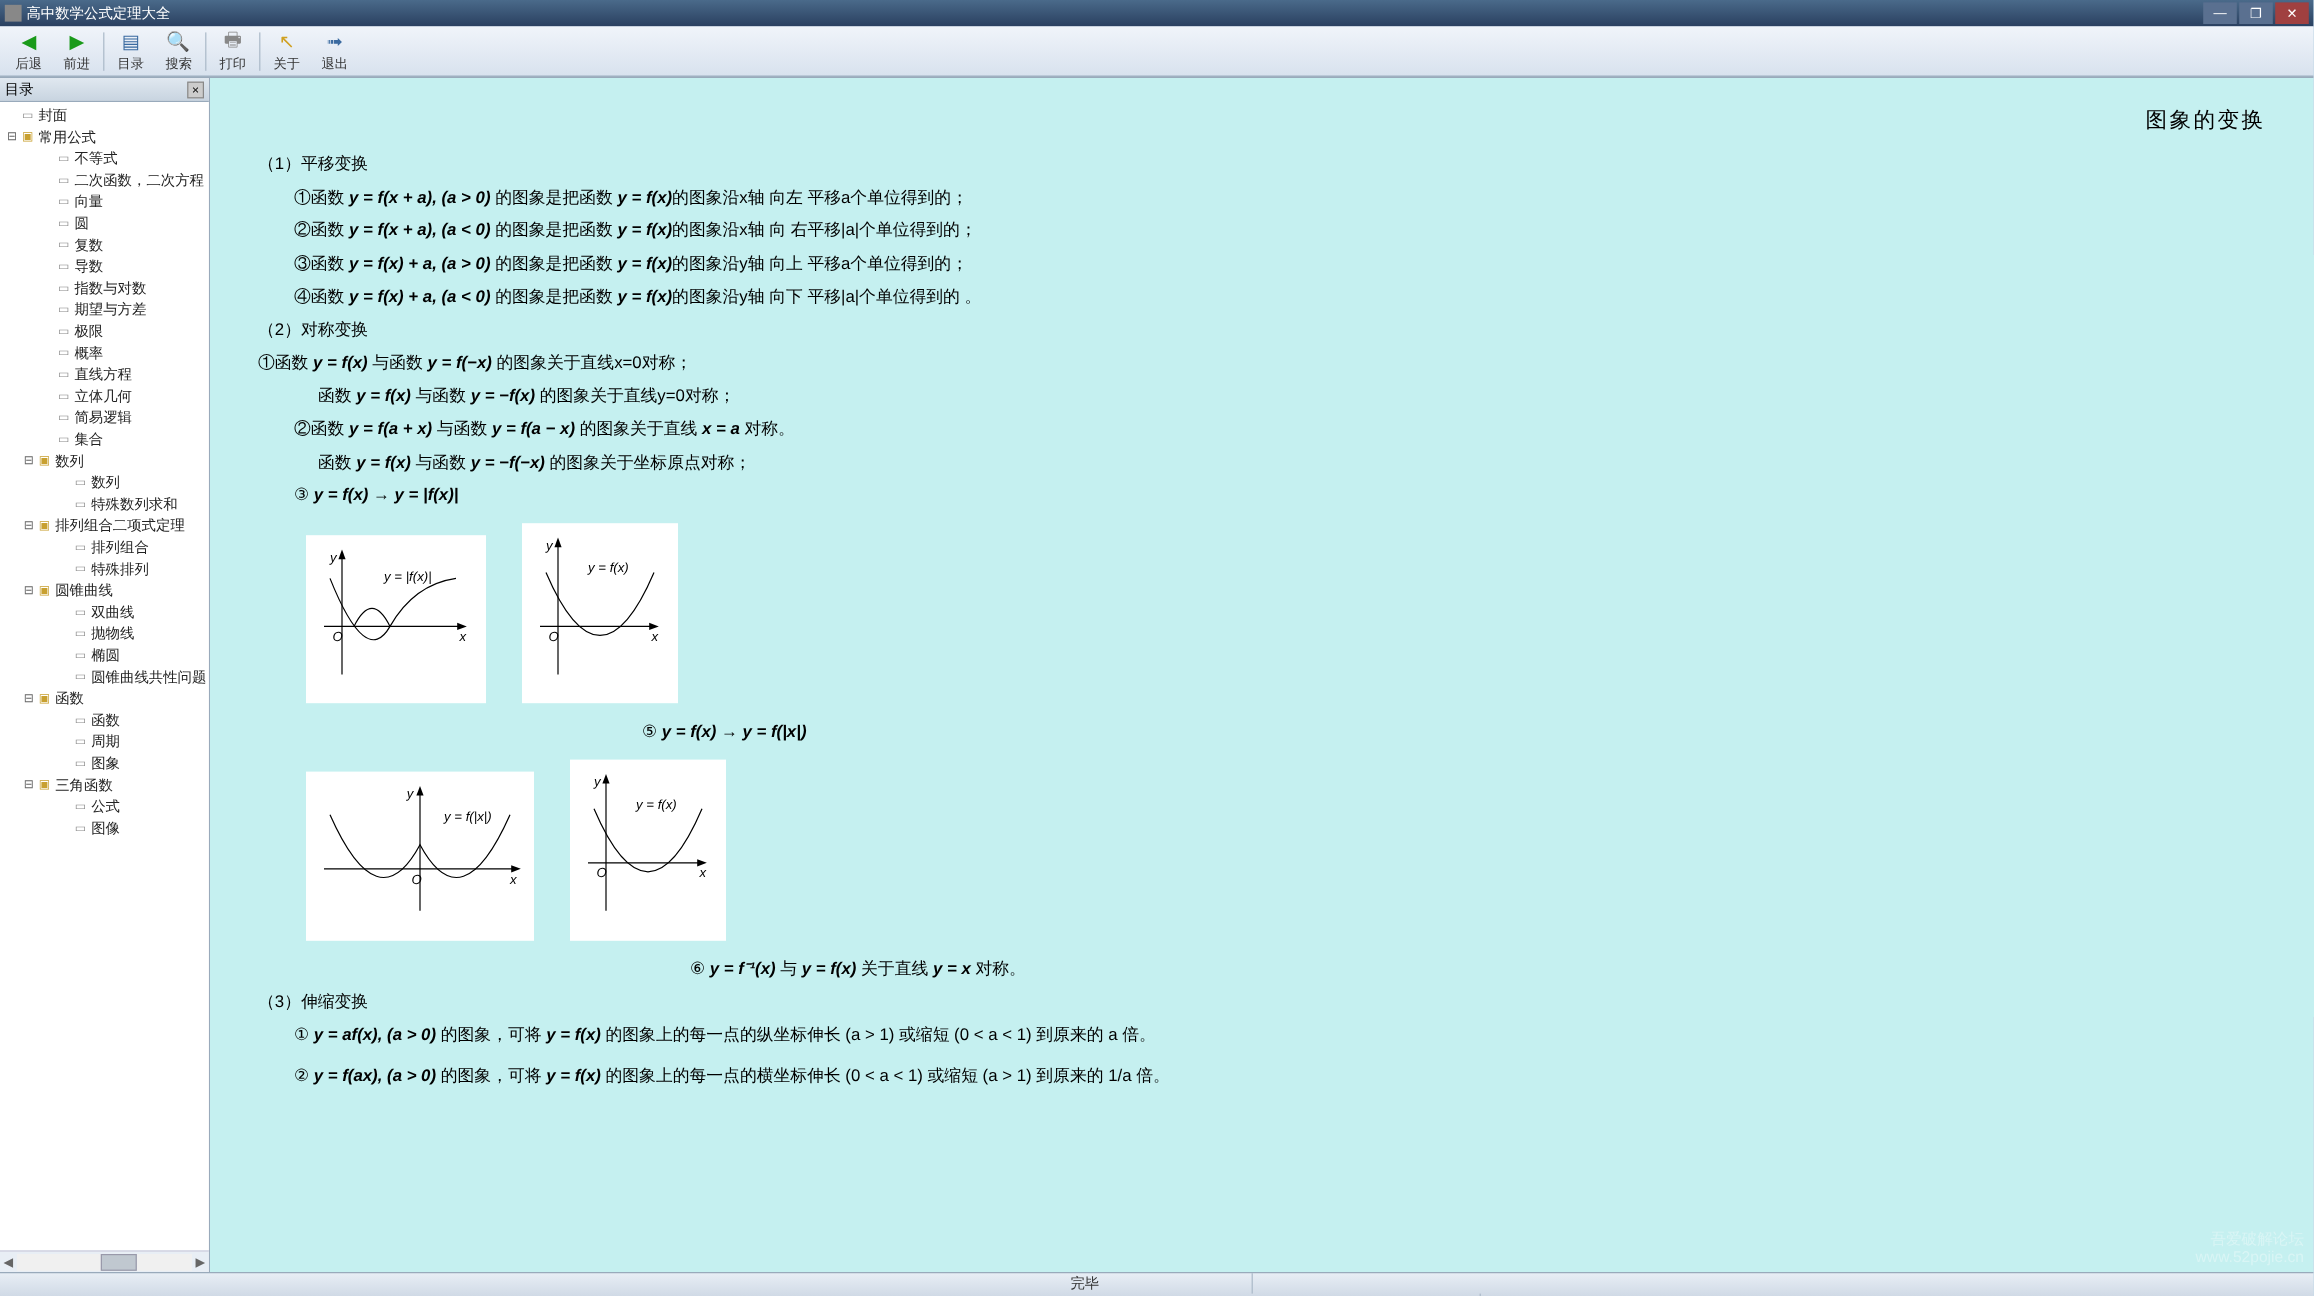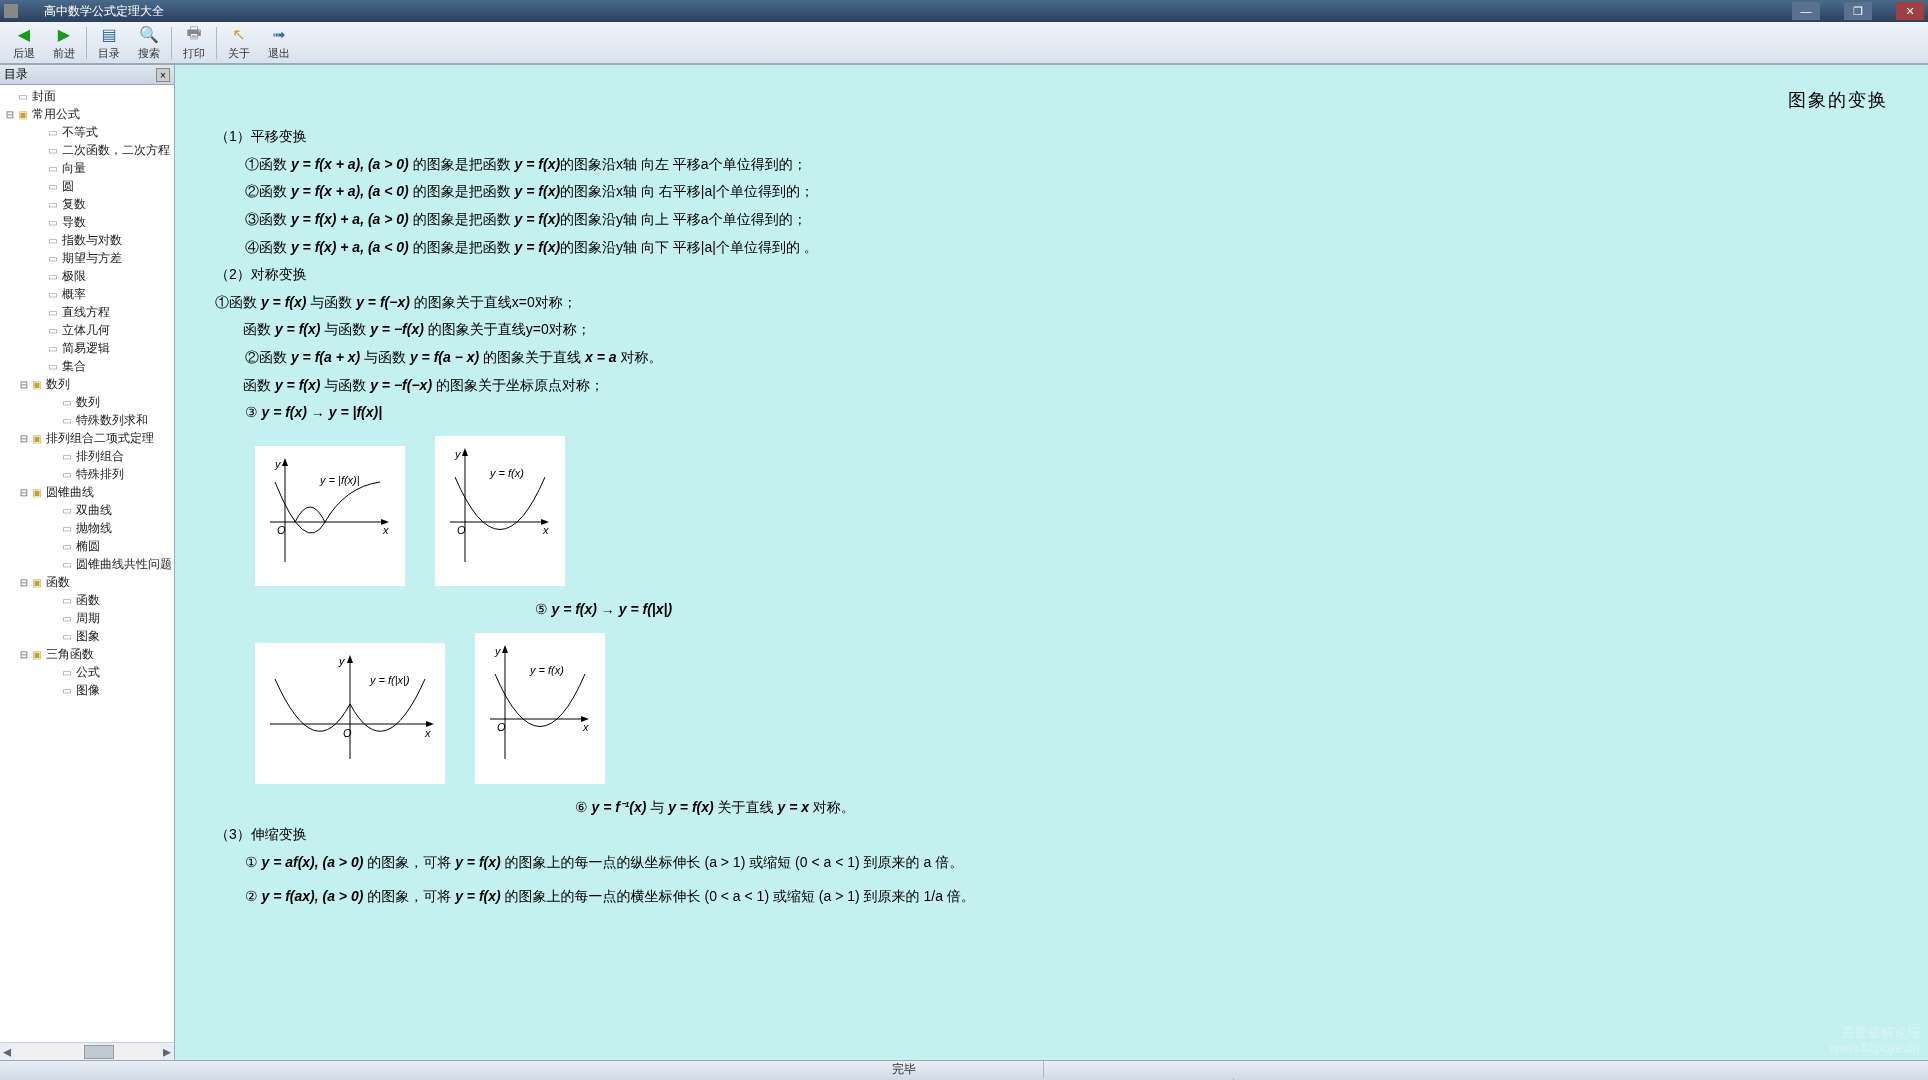--- a/index.html
+++ b/index.html
@@ -1,18 +1,18 @@
 <!DOCTYPE html>
 <html><head>
 <meta charset="utf-8">
 <style>
 * { margin: 0; padding: 0; box-sizing: border-box; font-family: "Microsoft YaHei", "SimSun", Arial, sans-serif; }
 html, body { width: 100%; height: 100%; overflow: hidden; background: #c8d8e8; }
 .window { width: 1928px; height: 1080px; display: flex; flex-direction: column; position: relative; }
-.titlebar { height: 22px; background: linear-gradient(#4a6a8a,#2a4060); color: #fff; display: flex; align-items: center; font-size: 12px; padding: 0 4px; gap: 22px; }
+.titlebar { height: 22px; background: linear-gradient(#4a6a8a,#2a4060); color: #fff; display: flex; align-items: center; font-size: 12px; padding: 0 4px; }
 .titlebar .tIcon { width: 14px; height: 14px; background: #888; margin-right: 4px; display: inline-block; }
 .titlebar .spacer { flex: 1; }
 .winbtn { width: 28px; height: 18px; background: #5a7090; margin-left: 2px; display: flex; align-items: center; justify-content: center; font-size: 11px; color: #fff; cursor: pointer; }
 .winbtn.close { background: #a04040; }
 .toolbar { height: 42px; background: linear-gradient(#f0f4fa,#d8e2ee); border-bottom: 1px solid #99aabb; display: flex; align-items: center; padding: 0 4px; }
 .tbtn { display: flex; flex-direction: column; align-items: center; justify-content: center; width: 40px; height: 40px; font-size: 11px; color: #333; cursor: pointer; }
 .tbtn .ic { width: 20px; height: 20px; margin-bottom: 1px; display: flex; align-items: center; justify-content: center; font-size: 16px; }
 .tbsep { width: 1px; height: 32px; background: #aab8c8; margin: 0 2px; }
 .body { flex: 1; display: flex; min-height: 0; border-top: 1px solid #99aabb; }
 .sidebar { width: 175px; background: #eef2f7; border-right: 1px solid #99aabb; display: flex; flex-direction: column; }
@@ -26,21 +26,21 @@
 .ticon.bk { color: #c8a030; }
 .sidebott { height: 18px; background: #e8eef5; border-top: 1px solid #ccd; display: flex; align-items: center; }
 .sbar { flex: 1; height: 14px; background: #f0f0f0; position: relative; }
 .thumb { position: absolute; left: 70px; width: 30px; top: 0; bottom: 0; background: #c0c8d0; border: 1px solid #99a; }
 .content { flex: 1; background: #c5f0f0; position: relative; overflow: auto; }
 .page { padding: 18px 40px 60px 40px; font-size: 14px; color: #000; line-height: 1.9; }
 .page h2 { text-align: right; font-size: 18px; font-weight: normal; margin-bottom: 6px; letter-spacing: 2px; }
 .sect { margin-left: 20px; }
 .line { margin: 1px 0; }
 .indent1 { margin-left: 30px; }
-.indent2 { margin-left: 28px; }
+.indent2 { margin-left: 50px; }
 .bold { font-weight: bold; font-style: italic; }
 .graphs { display: flex; gap: 30px; margin: 10px 0 10px 40px; align-items: flex-end; }
 .graphbox { background: #fff; padding: 6px 10px; }
 .note5 { margin-left: 320px; }
 .statusbar { height: 20px; background: linear-gradient(#e8eef5,#d0dae6); border-top: 1px solid #99aabb; display: flex; align-items: center; font-size: 12px; color: #333; flex-direction: column; }
 .statusbar .cell { padding: 0 8px; border-right: 1px solid #aab8c8; height: 100%; display: flex; align-items: center; }
 .statusbar .flex { flex: 1; }
 .watermark { position: absolute; right: 8px; bottom: 24px; color: rgba(255,255,255,.35); font-size: 13px; pointer-events: none; text-align: right; line-height: 1.2; }
 svg text { font-size: 11px; font-style: italic; }
 </style>

